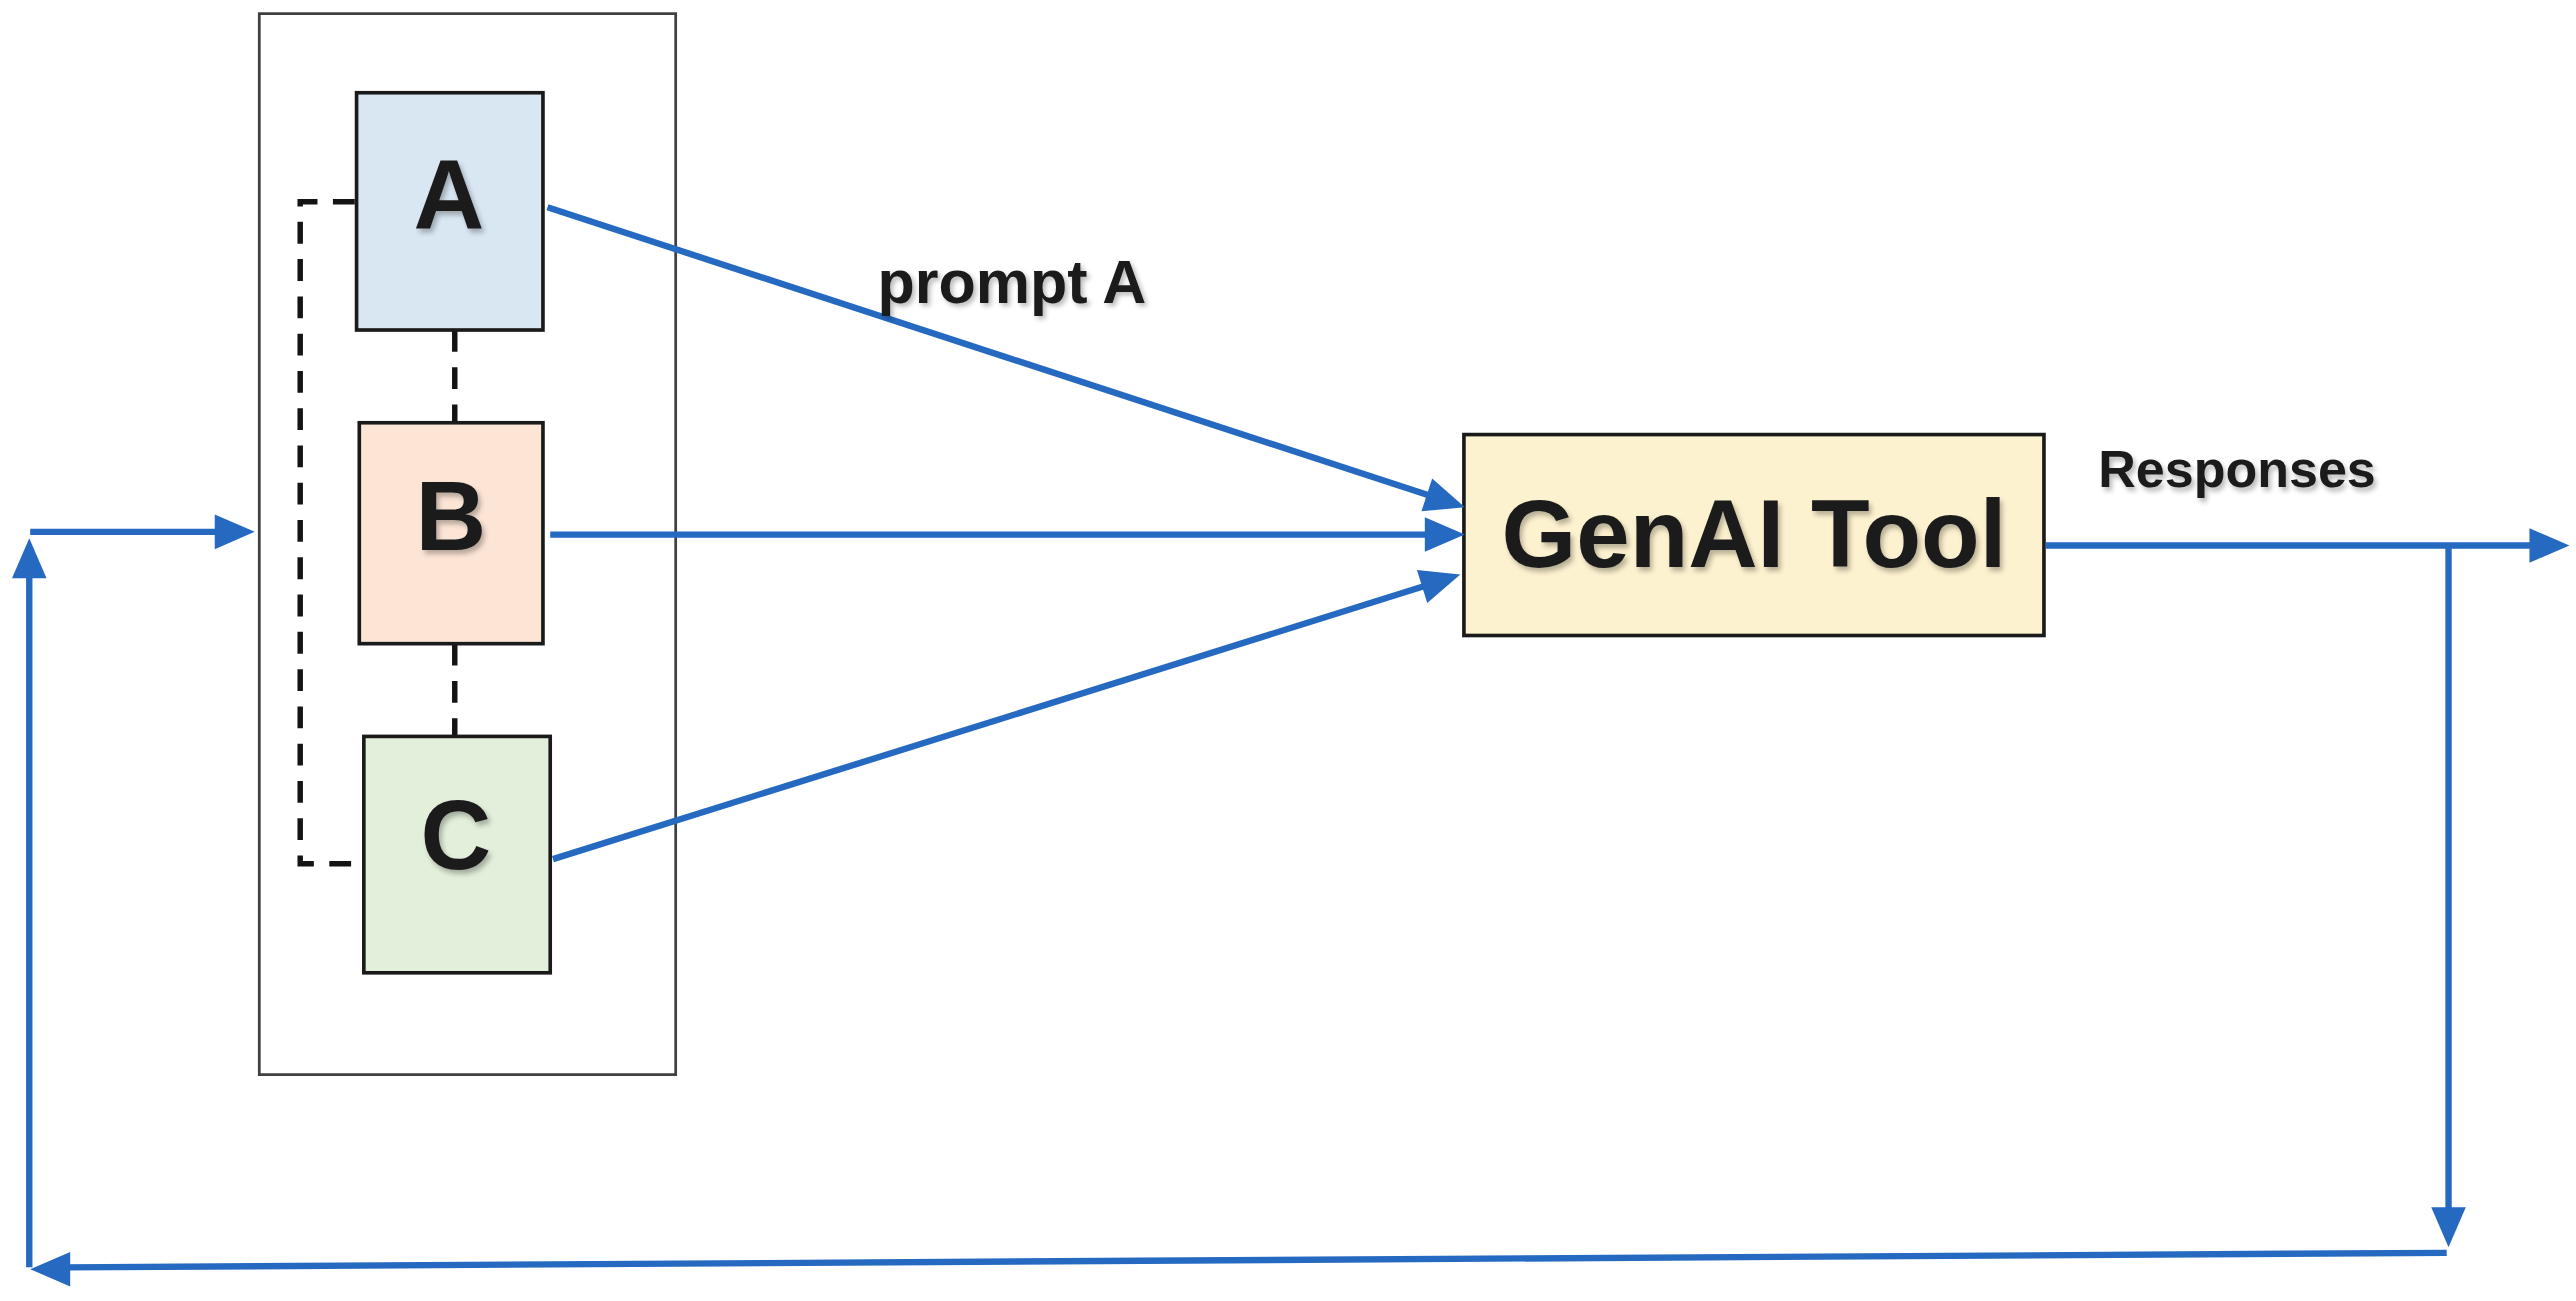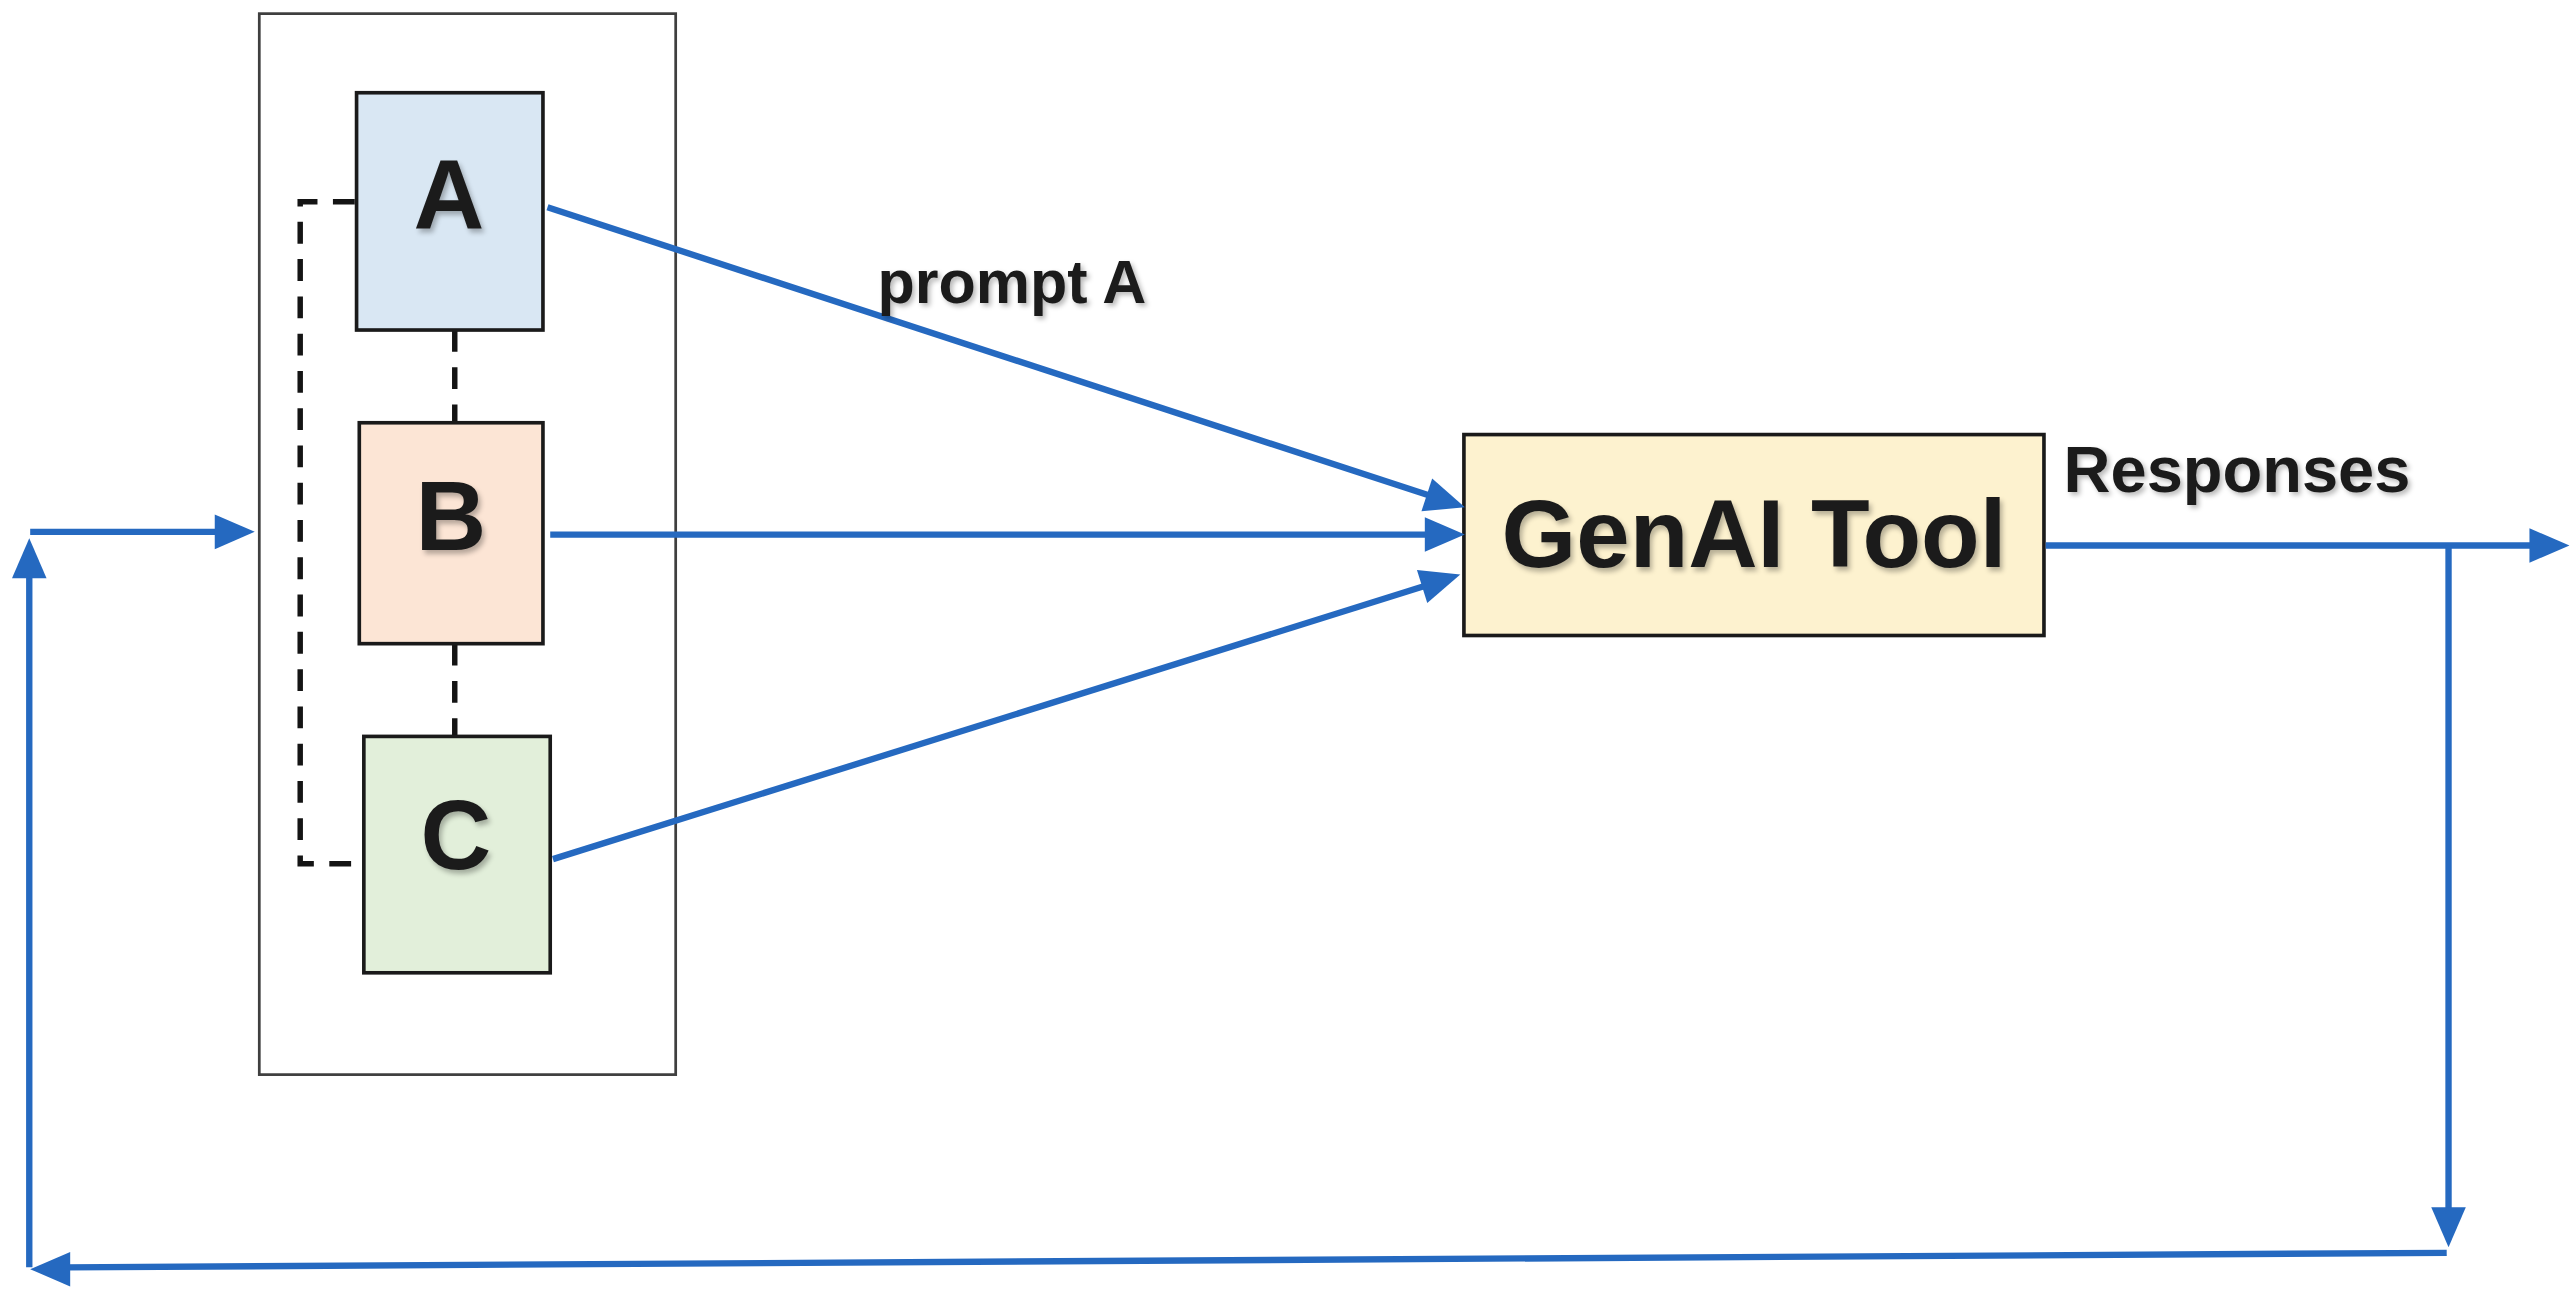--- a/index.html
+++ b/index.html
@@ -49,21 +49,21 @@
     transform: translate(-50%, -50%);
     color: var(--text-color, #1b1b1b);
     font-weight: 600;
     white-space: nowrap;
     text-shadow: 2.7px 3.6px 5.5px rgba(0,0,0,0.28);
     line-height: 1;
   }
   .box-letter   { font-size: 98px; }
   .genai-label  { font-size: 96px; }
   .prompt-label { font-size: 61px; }
-  .responses-label { font-size: 65px; }
+  .responses-label { font-size: 52px; }
 </style>
 </head>
 <body>
 
 <div class="stage">
 
   <svg class="diagram-svg" width="2576" height="1301" viewBox="0 0 2833 1431" xmlns="http://www.w3.org/2000/svg">
 
     <rect class="container-rect" x="285" y="15" width="458" height="1167"></rect>
 

